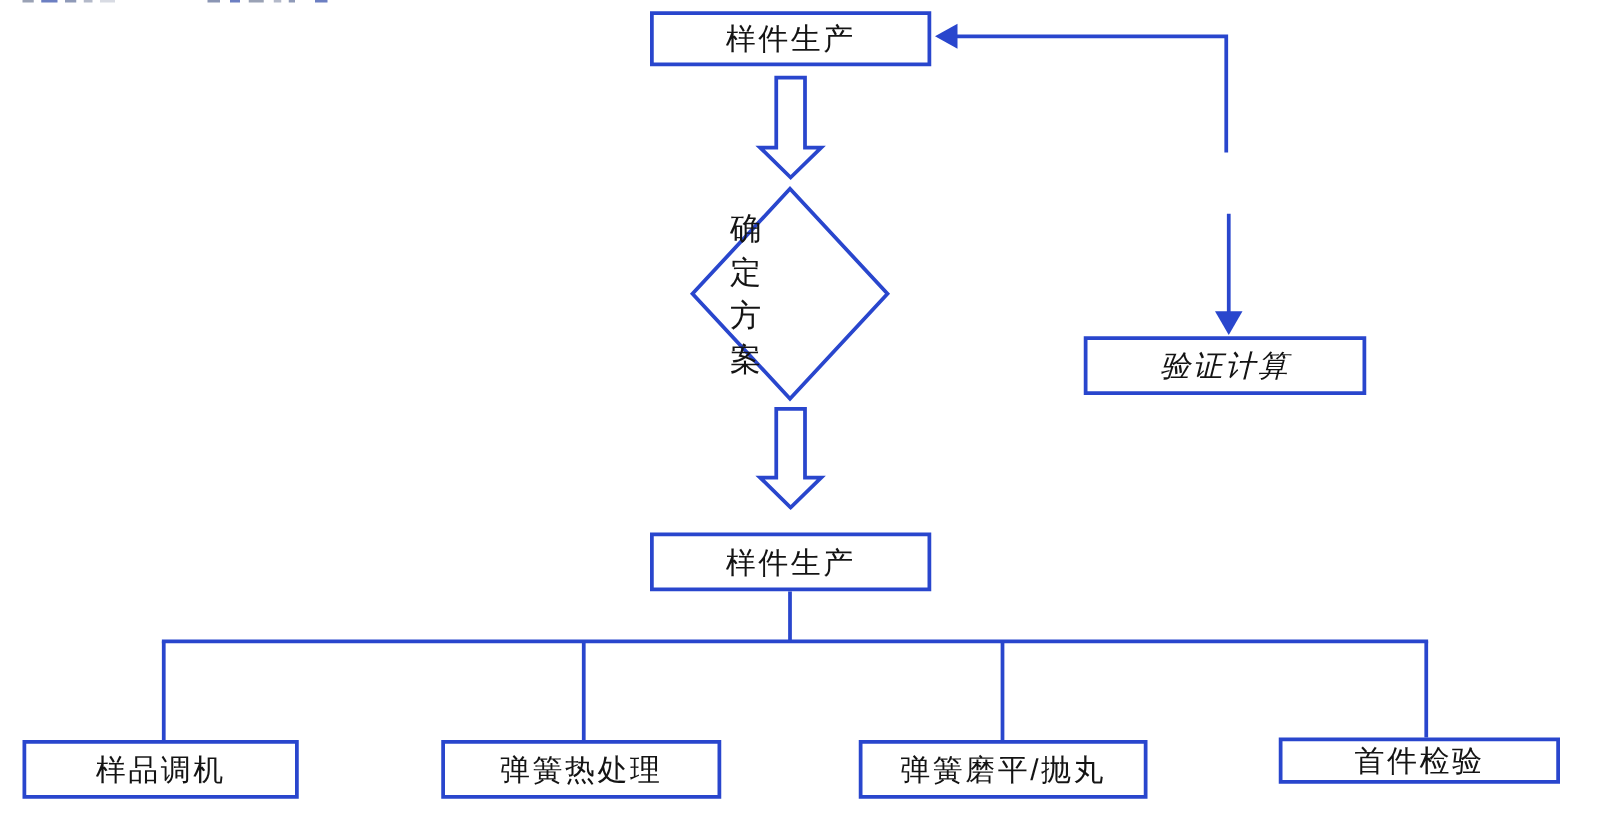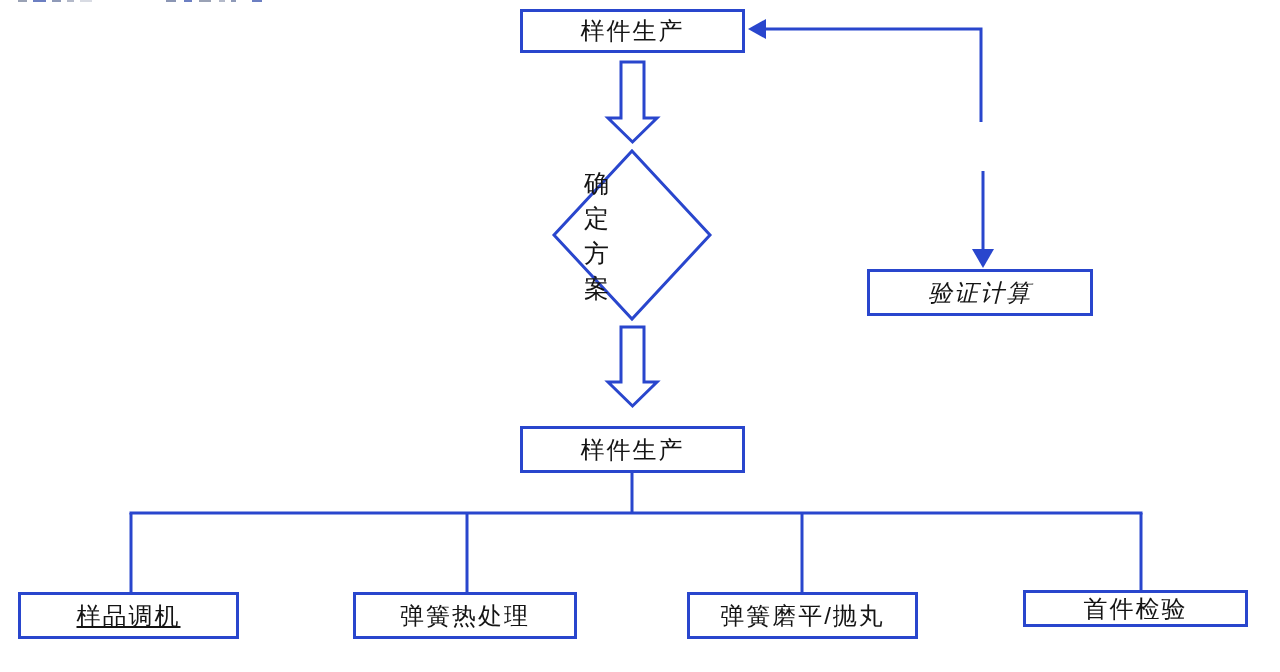--- a/index.html
+++ b/index.html
@@ -82,21 +82,21 @@
     <line class="wire" x1="1141" y1="513" x2="1141" y2="591"></line>
   </svg>
 
   <div class="node" style="left:520px;top:9px;width:225px;height:44px;">样件生产</div>
 
 
   <div class="node" style="left:867px;top:269px;width:226px;height:47px;font-style:italic;">验证计算</div>
 
   <div class="node" style="left:520px;top:426px;width:225px;height:47px;">样件生产</div>
 
-  <div class="node" style="left:18px;top:592px;width:221px;height:47px;text-decoration:underline;">样品调机</div>
+  <div class="node" style="left:18px;top:592px;width:221px;height:47px;">样品调机</div>
 
   <div class="node" style="left:687px;top:592px;width:231px;height:47px;">弹簧磨平/抛丸</div>
 
   <div class="node" style="left:353px;top:592px;width:224px;height:47px;">弹簧热处理</div>
 
   <div class="node" style="left:1023px;top:590px;width:225px;height:37px;">首件检验</div>
 
   <div class="diamond-label">确定方案</div>
 
 </div>

